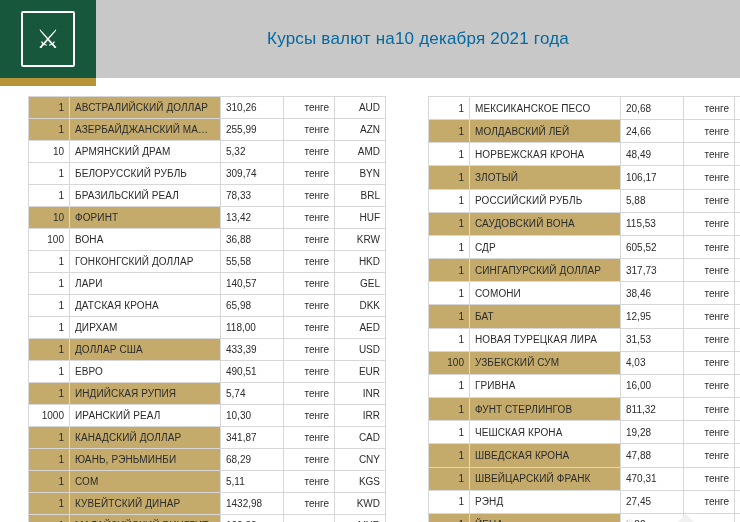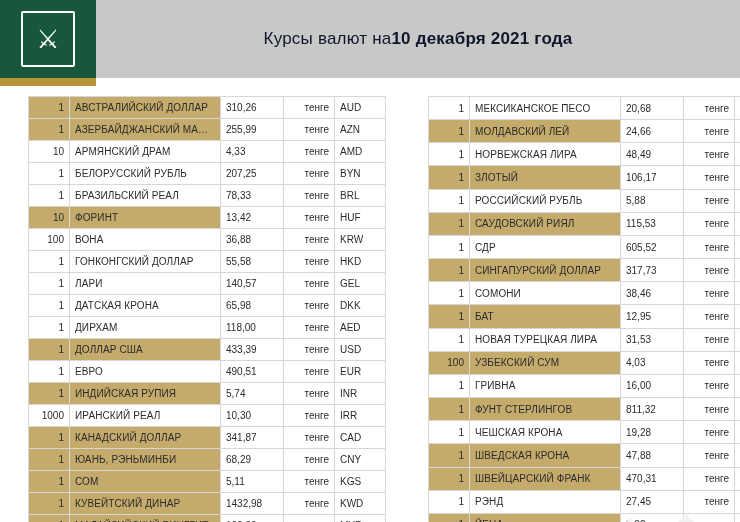--- a/index.html
+++ b/index.html
@@ -27,25 +27,25 @@
   .logo-mark{
     color:#ffffff;font-size:26px;line-height:26px;
     font-family:"DejaVu Sans", sans-serif;
   }
   .gold-strip{
     position:absolute;left:0;top:78px;width:96px;height:8px;background:#b79338;
   }
   .header-title{
     position:absolute;left:96px;top:0;width:644px;height:78px;
     display:flex;align-items:center;justify-content:center;
-    color:#0f172a;font-size:17px;letter-spacing:.2px;
+    color:#0369a1;font-size:17px;letter-spacing:.2px;
     text-align:center;
   }
   .header-title .ttl-normal{font-weight:400;}
-  .header-title .ttl-bold{font-weight:700;}
+  .header-title .ttl-bold{font-weight:400;}
 
   
   .corner-deco{
     position:absolute;right:0;bottom:0;width:150px;height:160px;
     overflow:hidden;pointer-events:none;
   }
   .corner-deco i{
     position:absolute;display:block;background:#f1f1f1;
     transform:rotate(45deg);transform-origin:0 0;
   }
@@ -69,21 +69,21 @@
     white-space:nowrap;
     overflow:hidden;
     text-overflow:ellipsis;
   }
   td.qty{width:30px;text-align:right;}
   td.qty.gold{background:#c4ab6b;color:#2b2b2b;}
   td.name{width:140px;text-align:left;letter-spacing:.1px;}
   td.name.gold{background:#c4ab6b;}
   td.val{width:52px;text-align:left;}
   td.unit{width:40px;text-align:right;color:#4a4a4a;padding-left:6px;}
-  td.code{width:40px;text-align:left;color:#4a4a4a;}
+  td.code{width:40px;text-align:right;color:#4a4a4a;}
 </style>
 </head>
 <body>
 
 <div class="header">
   <div class="logo-block">
     <div class="logo-box">
       <span class="logo-mark">⚔</span>
     </div>
   </div>
@@ -107,28 +107,28 @@
         <tr>
           <td class="qty gold">1</td>
           <td class="name gold">АЗЕРБАЙДЖАНСКИЙ МАНАТ</td>
           <td class="val">255,99</td>
           <td class="unit">тенге</td>
           <td class="code">AZN</td>
         </tr>
         <tr>
           <td class="qty">10</td>
           <td class="name">АРМЯНСКИЙ ДРАМ</td>
-          <td class="val">4,33</td>
+          <td class="val">5,32</td>
           <td class="unit">тенге</td>
           <td class="code">AMD</td>
         </tr>
         <tr>
           <td class="qty">1</td>
           <td class="name">БЕЛОРУССКИЙ РУБЛЬ</td>
-          <td class="val">207,25</td>
+          <td class="val">309,74</td>
           <td class="unit">тенге</td>
           <td class="code">BYN</td>
         </tr>
         <tr>
           <td class="qty">1</td>
           <td class="name">БРАЗИЛЬСКИЙ РЕАЛ</td>
           <td class="val">78,33</td>
           <td class="unit">тенге</td>
           <td class="code">BRL</td>
         </tr>
@@ -250,42 +250,42 @@
         </tr>
         <tr>
           <td class="qty gold">1</td>
           <td class="name gold">МОЛДАВСКИЙ ЛЕЙ</td>
           <td class="val">24,66</td>
           <td class="unit">тенге</td>
           <td class="code">MDL</td>
         </tr>
         <tr>
           <td class="qty">1</td>
-          <td class="name">НОРВЕЖСКАЯ ЛИРА</td>
+          <td class="name">НОРВЕЖСКАЯ КРОНА</td>
           <td class="val">48,49</td>
           <td class="unit">тенге</td>
           <td class="code">NOK</td>
         </tr>
         <tr>
           <td class="qty gold">1</td>
           <td class="name gold">ЗЛОТЫЙ</td>
           <td class="val">106,17</td>
           <td class="unit">тенге</td>
           <td class="code">PLN</td>
         </tr>
         <tr>
           <td class="qty">1</td>
           <td class="name">РОССИЙСКИЙ РУБЛЬ</td>
           <td class="val">5,88</td>
           <td class="unit">тенге</td>
           <td class="code">RUB</td>
         </tr>
         <tr>
           <td class="qty gold">1</td>
-          <td class="name gold">САУДОВСКИЙ РИЯЛ</td>
+          <td class="name gold">САУДОВСКИЙ ВОНА</td>
           <td class="val">115,53</td>
           <td class="unit">тенге</td>
           <td class="code">SAR</td>
         </tr>
         <tr>
           <td class="qty">1</td>
           <td class="name">СДР</td>
           <td class="val">605,52</td>
           <td class="unit">тенге</td>
           <td class="code">XDR</td>

